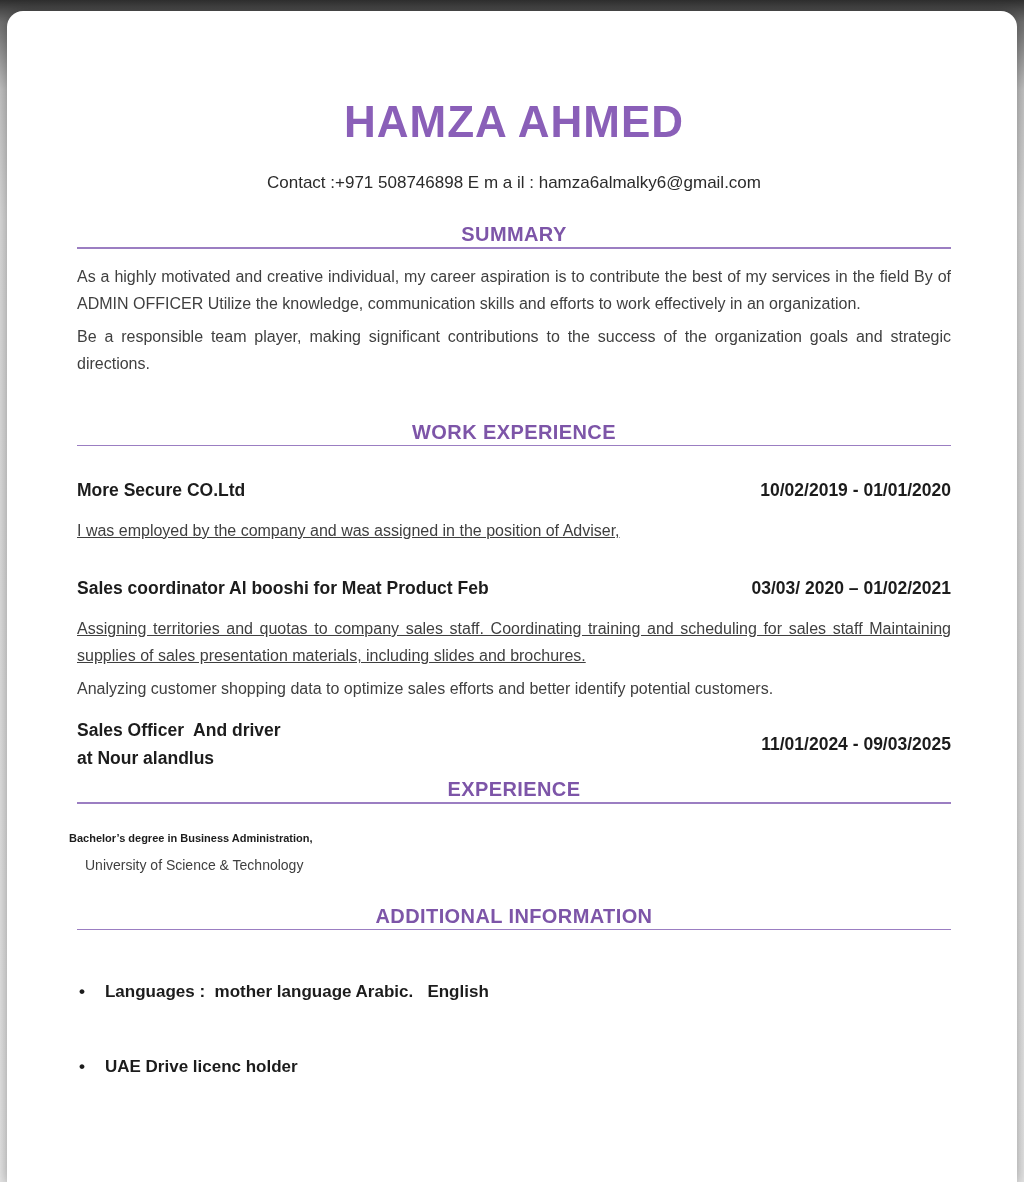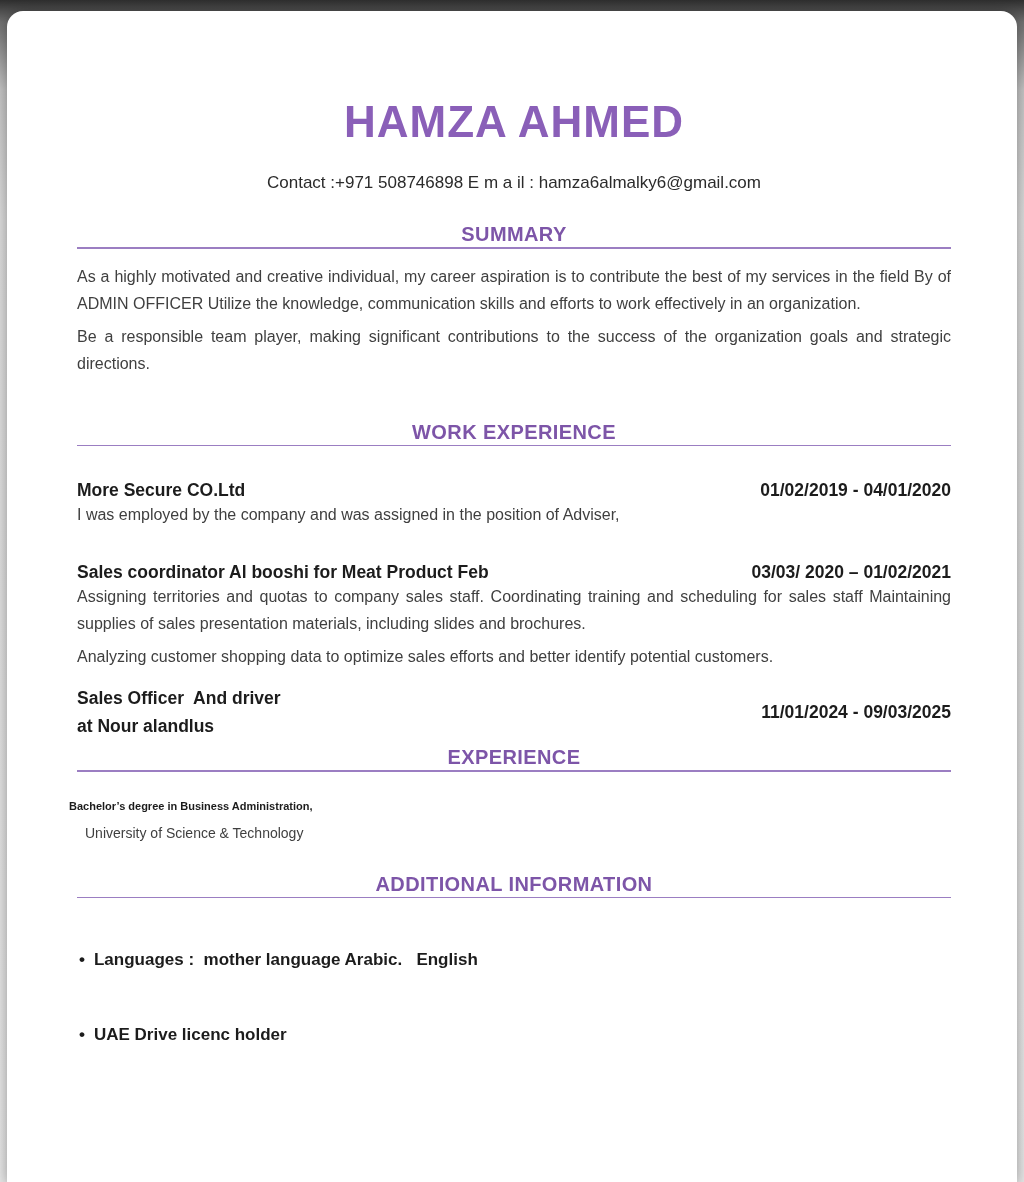--- a/index.html
+++ b/index.html
@@ -46,33 +46,33 @@
   }
   .para.tight{margin-top:6px;}
   .job-row{
     display:flex;justify-content:space-between;align-items:baseline;
     margin-top:34px;gap:20px;
   }
   .job-title,.job-dates{
     font-weight:700;color:var(--strong);font-size:17.5px;
   }
   .job-dates{white-space:nowrap;flex-shrink:0;}
-  .job-desc{margin-top:0;}
+  .job-desc{margin-top:16px;text-decoration:underline;}
   .job-split{
     display:flex;justify-content:space-between;align-items:center;
     margin-top:14px;gap:20px;
   }
   .job-title-lines .job-title{display:block;line-height:28px;white-space:pre-wrap;}
   .degree{
     margin:28px 0 0 -8px;font-weight:700;font-size:11px;color:var(--strong);
   }
   .school{margin:13px 0 0 8px;font-size:14px;color:var(--text);}
   .bullets{list-style:none;margin:30px 0 0;padding:0 0 0 2px;}
   .bullets li{
-    display:flex;gap:9px;align-items:baseline;
+    display:flex;gap:20px;align-items:baseline;
     font-weight:700;color:var(--strong);font-size:17px;line-height:27px;margin-top:48px;
   }
   .bullet-marker::before{content:"\2022";}
   .bullet-text{white-space:pre-wrap;}
 </style>
 </head>
 <body>
 
 <div class="page">
 
@@ -92,21 +92,21 @@
 
   <section>
     <div class="section-header mt-work">
       <span class="section-title">WORK EXPERIENCE</span>
       <div class="rule"></div>
     </div>
 
     <div class="job">
       <div class="job-row">
         <span class="job-title">More Secure CO.Ltd</span>
-        <span class="job-dates">01/02/2019 - 04/01/2020</span>
+        <span class="job-dates">10/02/2019 - 01/01/2020</span>
       </div>
       <p class="para job-desc">I was employed by the company and was assigned in the position of Adviser,</p>
     </div>
 
     <div class="job">
       <div class="job-row">
         <span class="job-title">Sales coordinator Al booshi for Meat Product Feb</span>
         <span class="job-dates">03/03/ 2020 – 01/02/2021</span>
       </div>
       <p class="para job-desc">Assigning territories and quotas to company sales staff. Coordinating training and scheduling for sales staff Maintaining supplies of sales presentation materials, including slides and brochures.</p>

